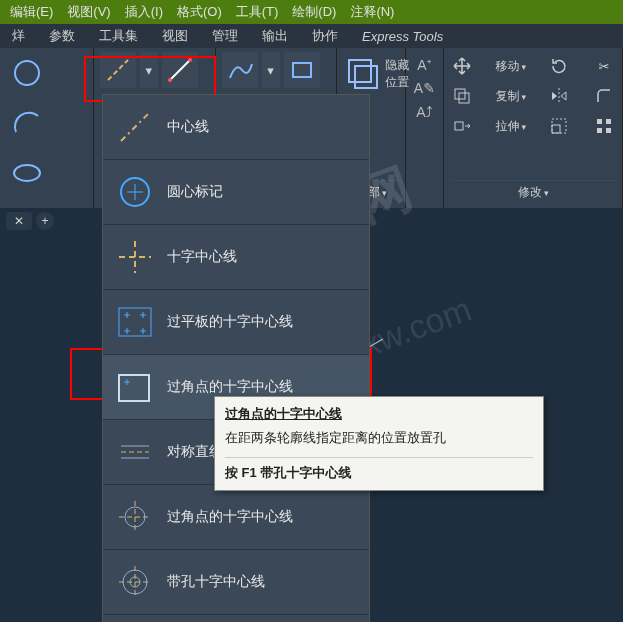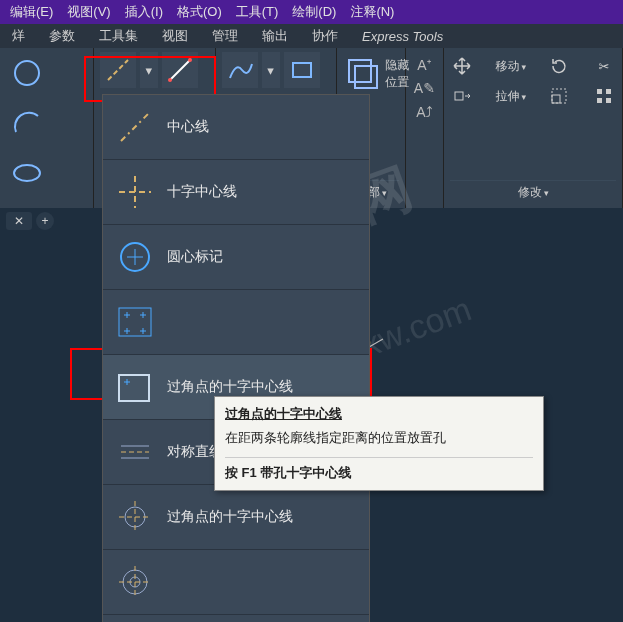--- a/index.html
+++ b/index.html
@@ -9,21 +9,21 @@
     background: #1a2a3a;
     font-family: "Microsoft YaHei", sans-serif;
     color: #d0d0d0;
     overflow: hidden;
     position: relative;
     font-size: 13px;
   }
   
   .menubar {
     display: flex;
-    background: #4c1d95;
+    background: #4d7c0f;
     height: 24px;
     align-items: center;
     padding-left: 4px;
     color: #e0e0e0;
     font-size: 13px;
     gap: 2px;
   }
   .menubar .mitem { padding: 2px 6px; white-space: nowrap; }
   
   .ribbon-tabs {
@@ -270,20 +270,41 @@
           <svg width="20" height="20">
               <path d="M4 10a6 6 0 1 0 2-4" stroke="#ccc" fill="none" stroke-width="1.5"></path>
               <path d="M4 3v4h4" stroke="#ccc" fill="none" stroke-width="1.5"></path>
             </svg>
         </span>
         <span class="ricon">✂</span>
       </div>
       <div class="rrow">
         <span class="ricon">
           <svg width="20" height="20">
+              <rect x="3" y="3" width="10" height="10" stroke="#ccc" fill="none"></rect>
+              <rect x="7" y="7" width="10" height="10" stroke="#ccc" fill="none"></rect>
+            </svg>
+        </span>
+        <span class="lbl-sm tri-down">复制</span>
+        <span class="ricon">
+          <svg width="20" height="20">
+              <path d="M10 2v16" stroke="#ccc" stroke-dasharray="2 2"></path>
+              <path d="M3 6l5 4-5 4z" fill="#ccc"></path>
+              <path d="M17 6l-5 4 5 4z" fill="none" stroke="#ccc"></path>
+            </svg>
+        </span>
+        <span class="ricon">
+          <svg width="20" height="20">
+              <path d="M4 16V8a4 4 0 0 1 4-4h8" stroke="#ccc" fill="none" stroke-width="1.5"></path>
+            </svg>
+        </span>
+      </div>
+      <div class="rrow">
+        <span class="ricon">
+          <svg width="20" height="20">
               <rect x="3" y="6" width="8" height="8" stroke="#ccc" fill="none"></rect>
               <path d="M13 10h5m-2-2l2 2-2 2" stroke="#ccc" fill="none"></path>
             </svg>
         </span>
         <span class="lbl-sm tri-down">拉伸</span>
         <span class="ricon">
           <svg width="20" height="20">
               <rect x="3" y="9" width="8" height="8" stroke="#ccc" fill="none"></rect>
               <rect x="3" y="3" width="14" height="14" stroke="#ccc" fill="none" stroke-dasharray="2 2"></rect>
             </svg>
@@ -317,48 +338,49 @@
     <div class="dd-icon">
       <svg width="40" height="40">
           <line x1="6" y1="34" x2="34" y2="6" stroke="#d9b36a" stroke-width="2" stroke-dasharray="6 4 2 4"></line>
         </svg>
     </div>
     <span class="dd-label">中心线</span>
   </div>
   <div class="dd-item">
     <div class="dd-icon">
       <svg width="40" height="40">
-          <line x1="20" y1="4" x2="20" y2="36" stroke="#d9b36a" stroke-width="2" stroke-dasharray="6 4"></line>
-          <line x1="4" y1="20" x2="36" y2="20" stroke="#d9b36a" stroke-width="2" stroke-dasharray="6 4"></line>
-        </svg>
-    </div>
-    <span class="dd-label">十字中心线</span>
-  </div>
-  <div class="dd-item">
-    <div class="dd-icon">
-      <svg width="40" height="40">
           <circle cx="20" cy="20" r="14" stroke="#4aa8ff" stroke-width="2" fill="none"></circle>
           <line x1="20" y1="12" x2="20" y2="28" stroke="#4aa8ff"></line>
           <line x1="12" y1="20" x2="28" y2="20" stroke="#4aa8ff"></line>
         </svg>
     </div>
     <span class="dd-label">圆心标记</span>
+  </div>
+  <div class="dd-item">
+    <div class="dd-icon">
+      <svg width="40" height="40">
+          <line x1="20" y1="4" x2="20" y2="36" stroke="#d9b36a" stroke-width="2" stroke-dasharray="6 4"></line>
+          <line x1="4" y1="20" x2="36" y2="20" stroke="#d9b36a" stroke-width="2" stroke-dasharray="6 4"></line>
+        </svg>
+    </div>
+    <span class="dd-label">十字中心线</span>
   </div>
   <div class="dd-item">
     <div class="dd-icon">
       <svg width="40" height="40">
           <rect x="4" y="6" width="32" height="28" stroke="#4aa8ff" fill="none"></rect>
           <g stroke="#4aa8ff">
             <path d="M12 10v6M9 13h6"></path>
             <path d="M28 10v6M25 13h6"></path>
             <path d="M12 26v6M9 29h6"></path>
             <path d="M28 26v6M25 29h6"></path>
           </g>
         </svg>
     </div>
+    <span class="dd-label">过平板的十字中心线</span>
   </div>
   <div class="dd-item hover">
     <div class="dd-icon">
       <svg width="40" height="40">
           <rect x="4" y="8" width="30" height="26" stroke="#cde" fill="none" stroke-width="2"></rect>
           <path d="M12 12v6M9 15h6" stroke="#4aa8ff"></path>
         </svg>
     </div>
     <span class="dd-label">过角点的十字中心线</span>
   </div>
@@ -384,20 +406,21 @@
   </div>
   <div class="dd-item">
     <div class="dd-icon">
       <svg width="40" height="40">
           <circle cx="20" cy="20" r="12" stroke="#9ac" fill="none"></circle>
           <circle cx="20" cy="20" r="5" stroke="#9ac" fill="none"></circle>
           <line x1="20" y1="4" x2="20" y2="36" stroke="#d9b36a" stroke-dasharray="5 3"></line>
           <line x1="4" y1="20" x2="36" y2="20" stroke="#d9b36a" stroke-dasharray="5 3"></line>
         </svg>
     </div>
+    <span class="dd-label">带孔十字中心线</span>
   </div>
   <div class="dd-item" style="border-bottom:none">
     
     
   </div>
 </div>
 
 <div class="tooltip">
   <div class="tt-title">过角点的十字中心线</div>
   <div class="tt-desc">在距两条轮廓线指定距离的位置放置孔</div>

